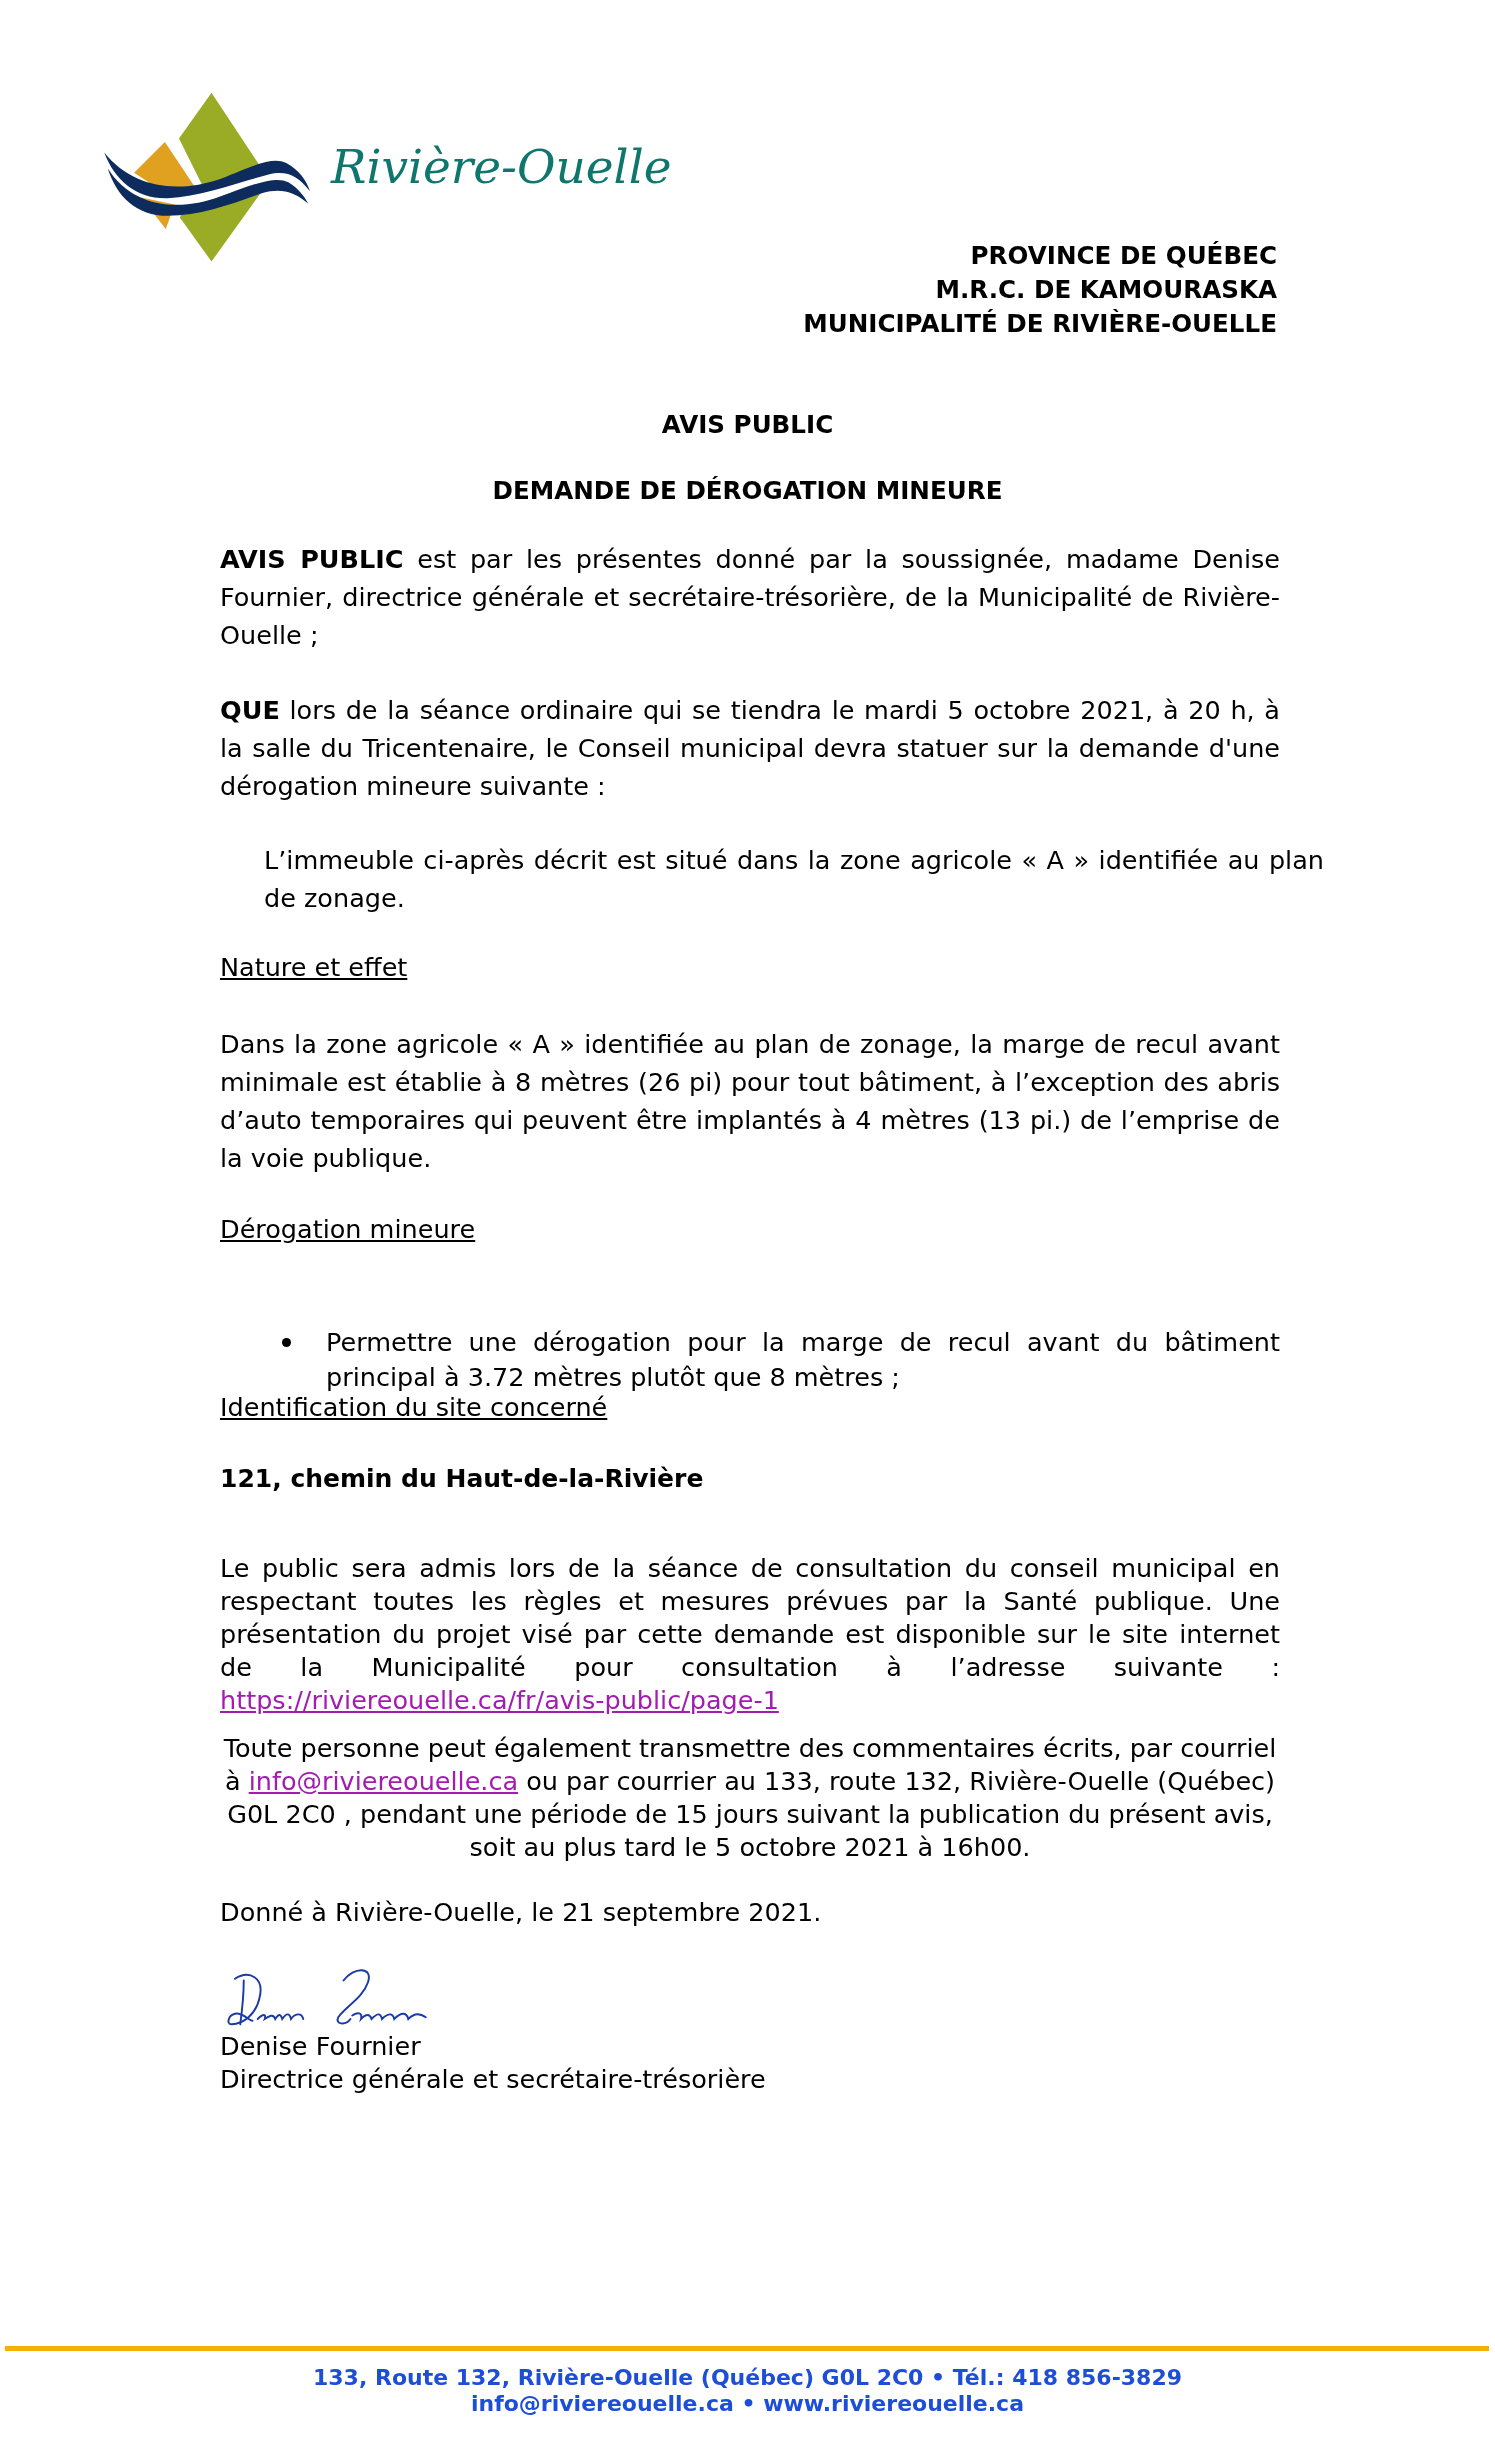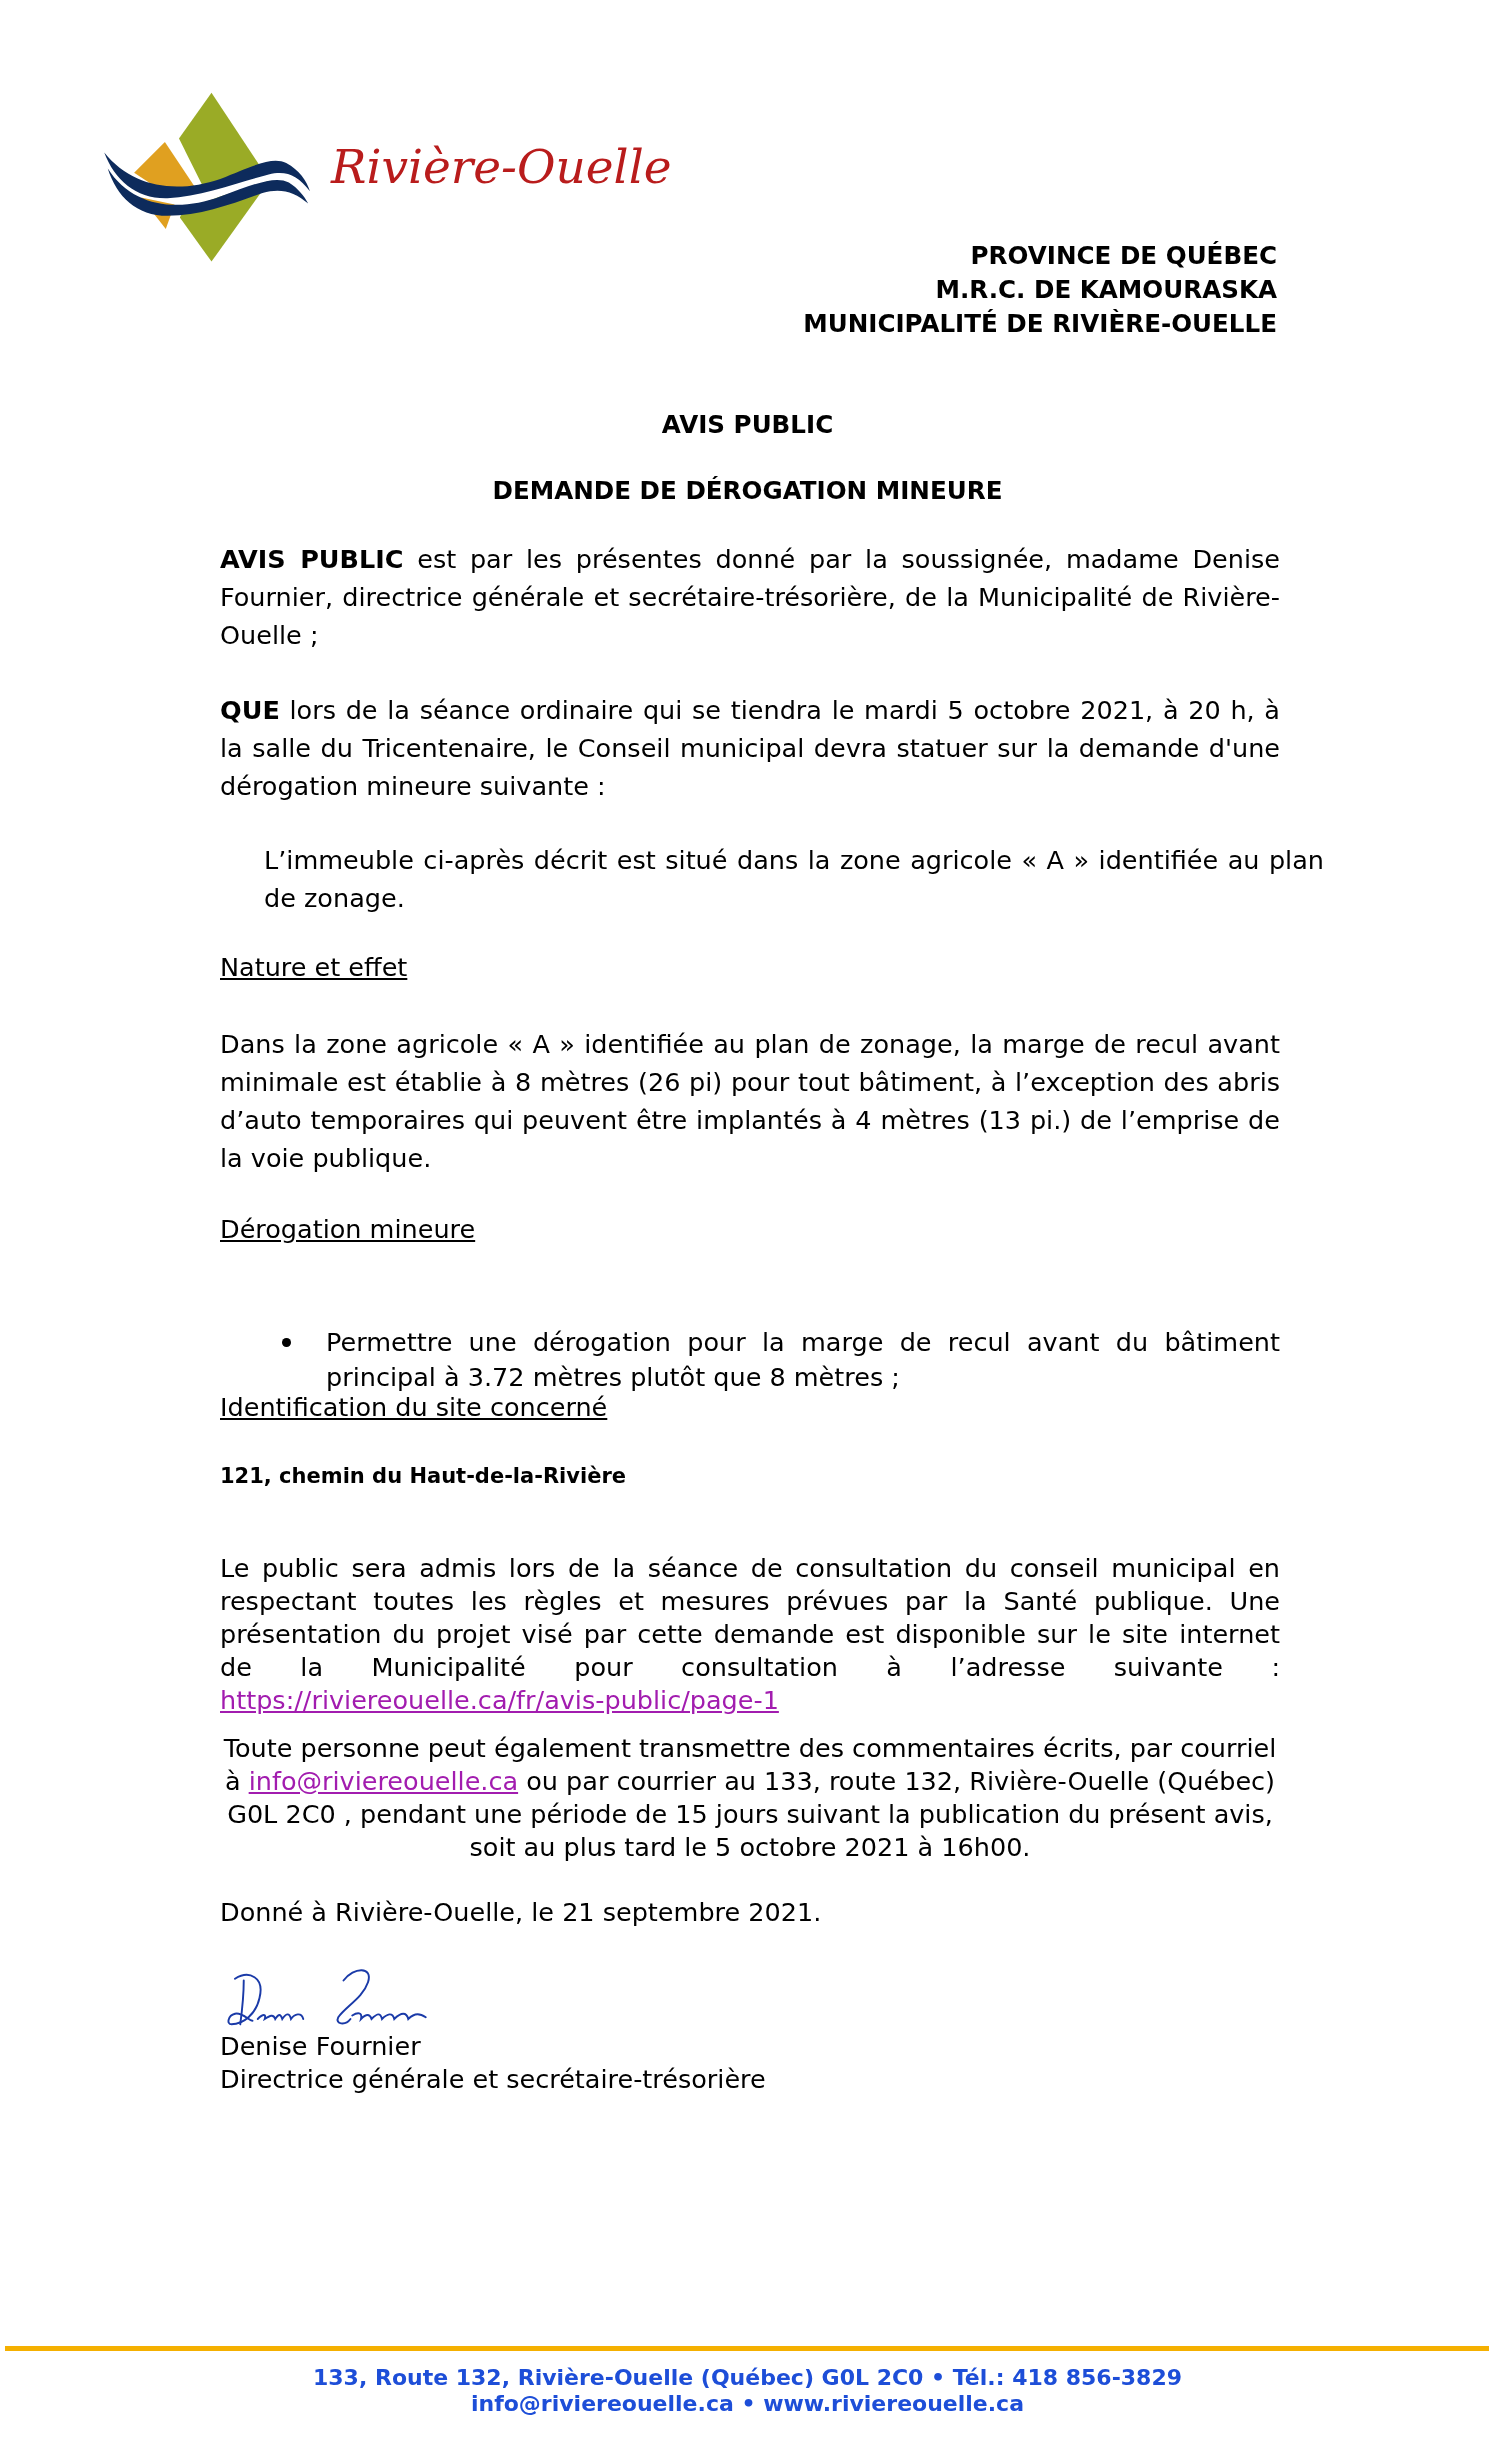--- a/index.html
+++ b/index.html
@@ -1,29 +1,29 @@
 <!DOCTYPE html>
 <html style="font-size:14px"><head>
 <meta charset="utf-8">
 <style>
   html, body { margin: 0; padding: 0; background: #ffffff; }
   body { width: 1495px; height: 2462px; position: relative; overflow: hidden;
          font-family: "DejaVu Sans", "Liberation Sans", sans-serif; color: #000; }
   .abs { position: absolute; }
   .logo-svg { left: 97px; top: 84px; width: 229px; height: 189px; }
   .logo-text { left: 331px; top: 139px; font-family: "DejaVu Serif", "Liberation Serif", serif;
-               font-style: italic; font-size: 47px; color: #b91c1c; letter-spacing: 0px; white-space: nowrap; }
+               font-style: italic; font-size: 47px; color: #0f766e; letter-spacing: 0px; white-space: nowrap; }
   .header-block { right: 218px; top: 239px; text-align: right; font-weight: bold; font-size: 24.6px; line-height: 34px; }
   .header-block div { white-space: nowrap; }
   .title { left: 0; width: 1495px; text-align: center; font-weight: bold; font-size: 24.6px; white-space: nowrap; }
   .body-block { left: 220px; width: 1060px; font-size: 25.5px; text-align: justify; }
   .body-block.lh43 { line-height: 38px; }
   .body-block.lh38 { line-height: 33px; }
   .section-heading { left: 220px; font-weight: normal; text-decoration: underline; font-size: 25.5px; white-space: nowrap; }
-  .bold-line { left: 220px; font-weight: bold; font-size: 21px; white-space: nowrap; }
+  .bold-line { left: 220px; font-weight: bold; font-size: 25px; white-space: nowrap; }
   .bullet-list { left: 220px; width: 1060px; font-size: 25.5px; line-height: 35px; }
   .bullet-item { position: relative; padding-left: 106px; text-align: justify; }
   .bullet-dot { position: absolute; left: 62px; top: 13px; width: 8.8px; height: 8.8px; background: #000; border-radius: 50%; }
   a.link { color: #a21caf; text-decoration: underline; }
   .sig-svg { left: 222px; top: 1963px; width: 299px; height: 70px; }
   .sig-block { left: 220px; top: 2030px; font-size: 25.5px; line-height: 33px; }
   .footer-rule { left: 5.3px; top: 2346px; width: 1484px; height: 5.3px; background: #f5b000; }
   .footer-text { left: 0; width: 1495px; text-align: center; font-weight: bold; font-size: 22px; line-height: 26px; color: #1d4ed8; }
   .justify-last { text-align-last: justify; margin-top: 16px; }
 </style>

